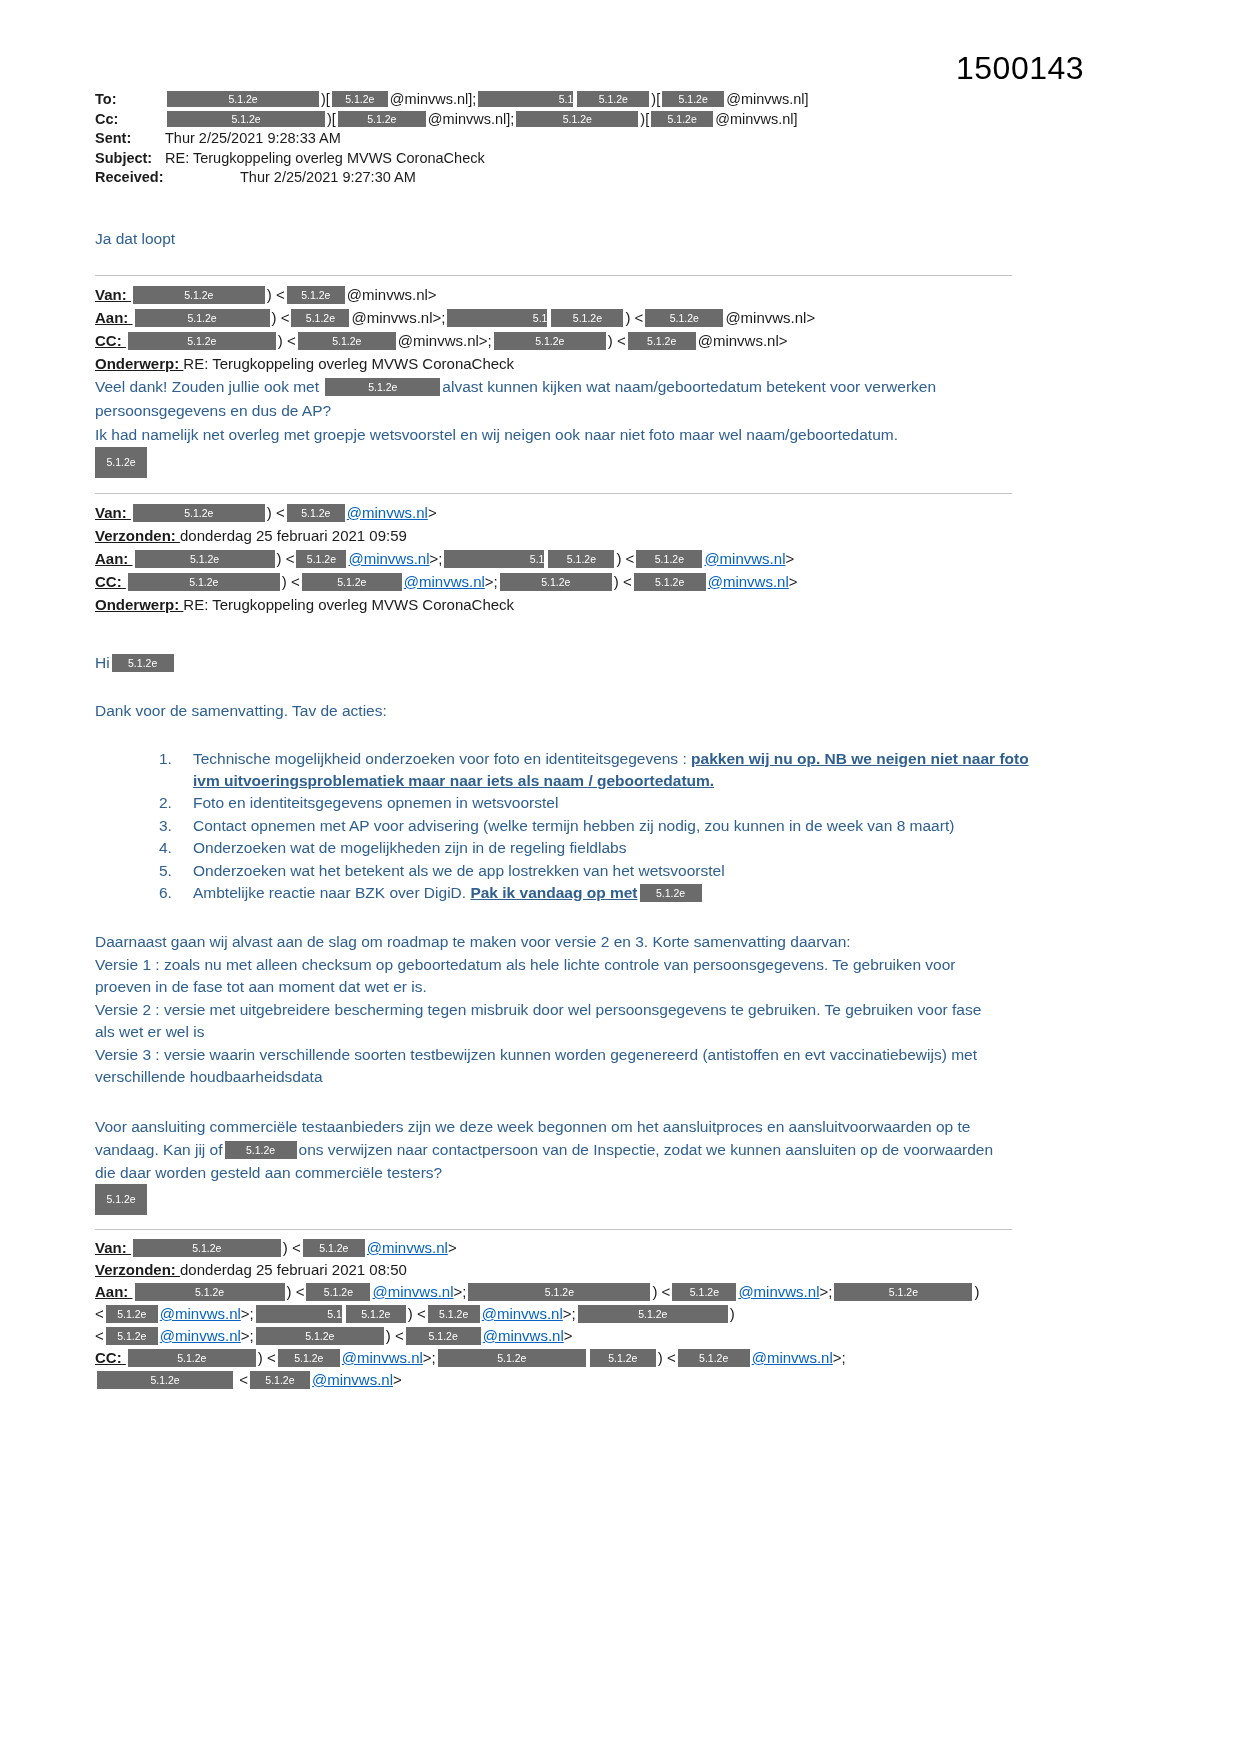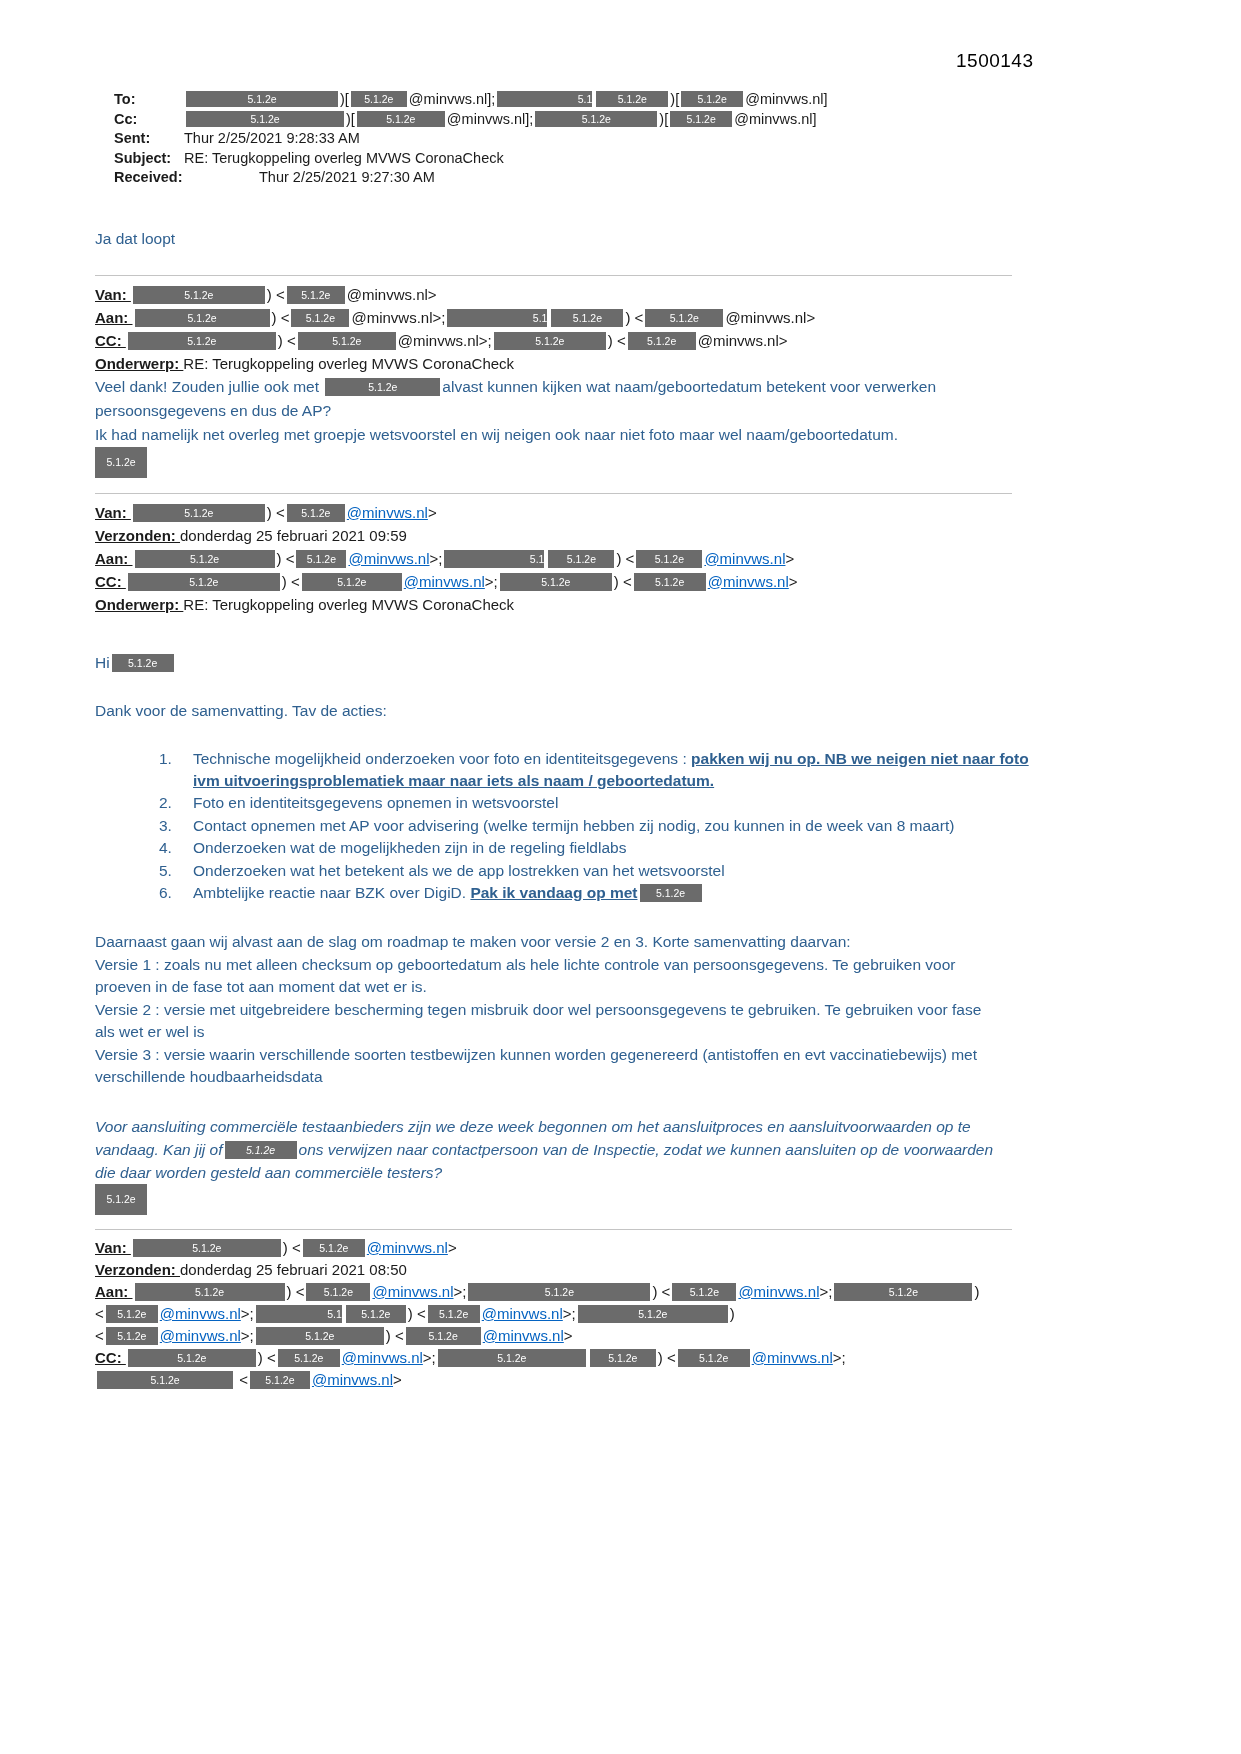--- a/index.html
+++ b/index.html
@@ -1,25 +1,25 @@
 <!DOCTYPE html>
 <html><head>
 <meta charset="utf-8">
 <style>
   html,body{margin:0;padding:0;}
   body{
     width:1241px;height:1754px;position:relative;background:#ffffff;
     font-family:"Liberation Sans", sans-serif;color:#1b1b1b;overflow:hidden;
   }
-  .doc-number{position:absolute;top:50px;left:956px;font-size:19px;color:#000;letter-spacing:.5px;}
+  .doc-number{position:absolute;top:50px;left:956px;font-size:32px;color:#000;letter-spacing:.5px;}
   .content{position:absolute;left:95px;top:90px;width:960px;}
 
   
   .mail-header{font-size:14.5px;}
-  .hrow{display:flex;line-height:19.5px;white-space:pre;margin-left:19px;}
+  .hrow{display:flex;line-height:19.5px;white-space:pre;}
   .hlabel{font-weight:bold;width:70px;flex:none;}
   .hval{}
   .hval.indent{padding-left:75px;}
 
   
   .redact{
     display:inline-block;background:#6b6b6b;color:#fff;font-size:10.5px;
     height:18px;line-height:18px;text-align:center;vertical-align:-4px;
     margin:0 2px;overflow:hidden;box-sizing:border-box;
   }
@@ -48,21 +48,21 @@
   .sig1{margin-top:12px;}
   .greeting{font-size:15.5px;margin-top:36px;line-height:22px;}
   .intro{font-size:15.5px;margin-top:26px;line-height:22px;}
   .actions{margin-top:26px;font-size:15.5px;}
   .action-row{display:flex;}
   .action-num{flex:none;margin-left:64px;width:34px;line-height:22.4px;}
   .action-content{flex:1;}
   .action-content .tline{line-height:22.4px;}
   .roadmap{margin-top:27px;}
   .roadmap .tline{line-height:22.5px;}
-  .closing{margin-top:26px;font-style:italic;}
+  .closing{margin-top:26px;}
   .closing .tline{line-height:23px;}
   .sig2{margin-top:15px;}
 </style>
 </head>
 <body>
 
 <div class="doc-number">1500143</div>
 
 <div class="content">
 

